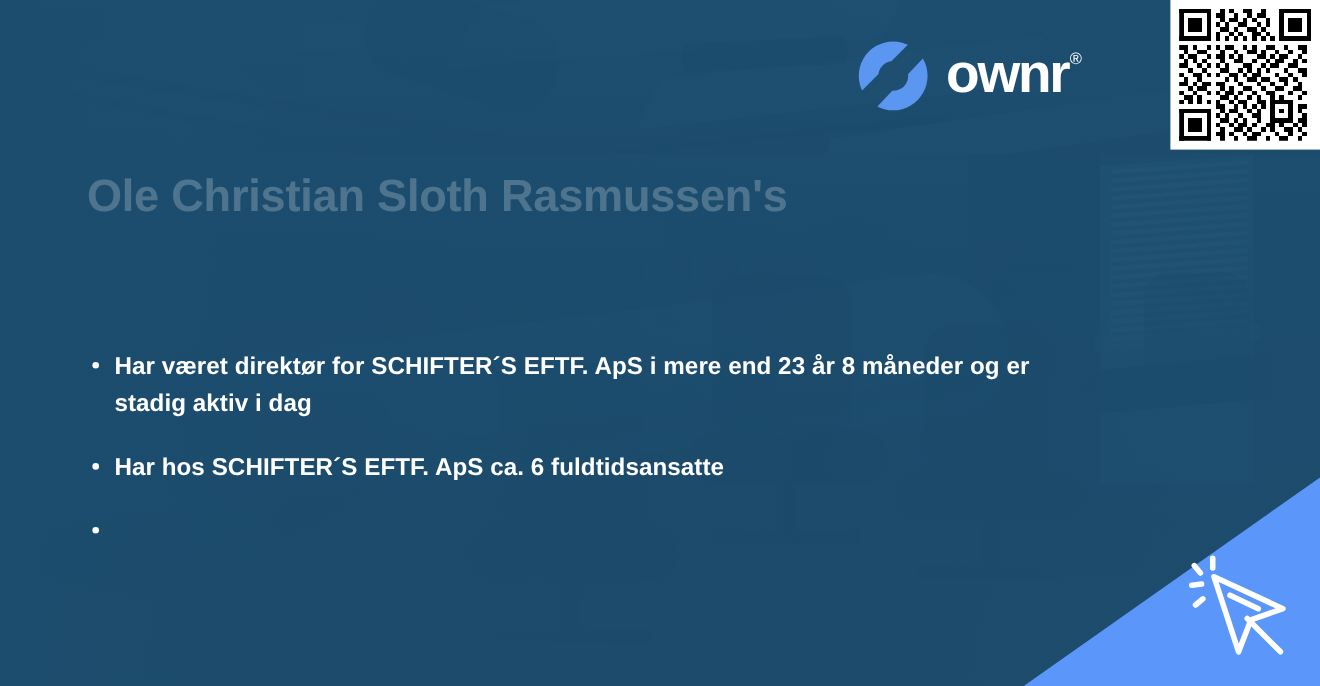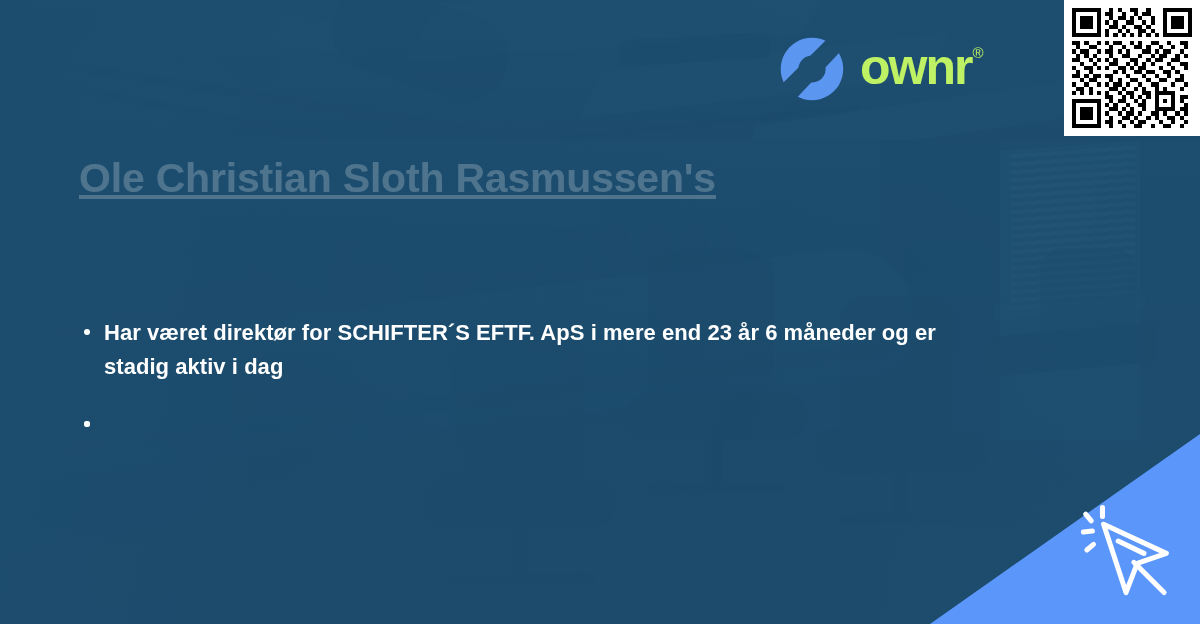--- a/index.html
+++ b/index.html
@@ -190,21 +190,20 @@
     line-height:1;
     padding:8px 12px 9px 12px;
     border-radius:5px;
     letter-spacing:.1px;
   }
 
   .title {
     position:absolute; left:79px; top:156px;
     width:900px;
     color:#ffffff;
-    text-decoration:underline;
   }
   .title .l1 {
     font-size:41px; font-weight:bold; line-height:1.12;
     letter-spacing:-.2px;
     white-space:nowrap;
   }
   .title .l2 {
     font-size:35px; font-weight:normal; line-height:1.25;
     letter-spacing:.1px;
     margin-top:4px;
@@ -231,21 +230,21 @@
     background:#ffffff;
   }
 
   
   .logo {
     position:absolute; left:778px; top:35px;
     display:flex; align-items:center; gap:14px;
   }
   .logo-mark { width:68px; height:68px; display:block; }
   .logo-word {
-    color:#bef264;
+    color:#ffffff;
     font-size:50px;
     font-weight:bold;
     line-height:1;
     letter-spacing:-2px;
     position:relative;
     top:-2px;
     text-align:center;
   }
   .logo-word .reg {
     font-size:15px;
@@ -356,24 +355,25 @@
   <div class="content">
 
 
     <div class="title">
       <div class="l1">Ole Christian Sloth Rasmussen's</div>
     </div>
 
     <div class="bullets">
       <div class="bullet">
         <span class="dot"></span>
-        <span>Har været direktør for SCHIFTER´S EFTF. ApS i mere end 23 år 6 måneder og er stadig aktiv i dag</span>
+        <span>Har været direktør for SCHIFTER´S EFTF. ApS i mere end 23 år 8 måneder og er stadig aktiv i dag</span>
       </div>
       <div class="bullet">
         <span class="dot"></span>
+        <span>Har hos SCHIFTER´S EFTF. ApS ca. 6 fuldtidsansatte</span>
       </div>
       <div class="bullet">
         <span class="dot"></span>
       </div>
     </div>
 
     <div class="logo">
       <svg class="logo-mark" viewBox="0 0 100 100">
         <defs>
           <clipPath id="ringclip">

